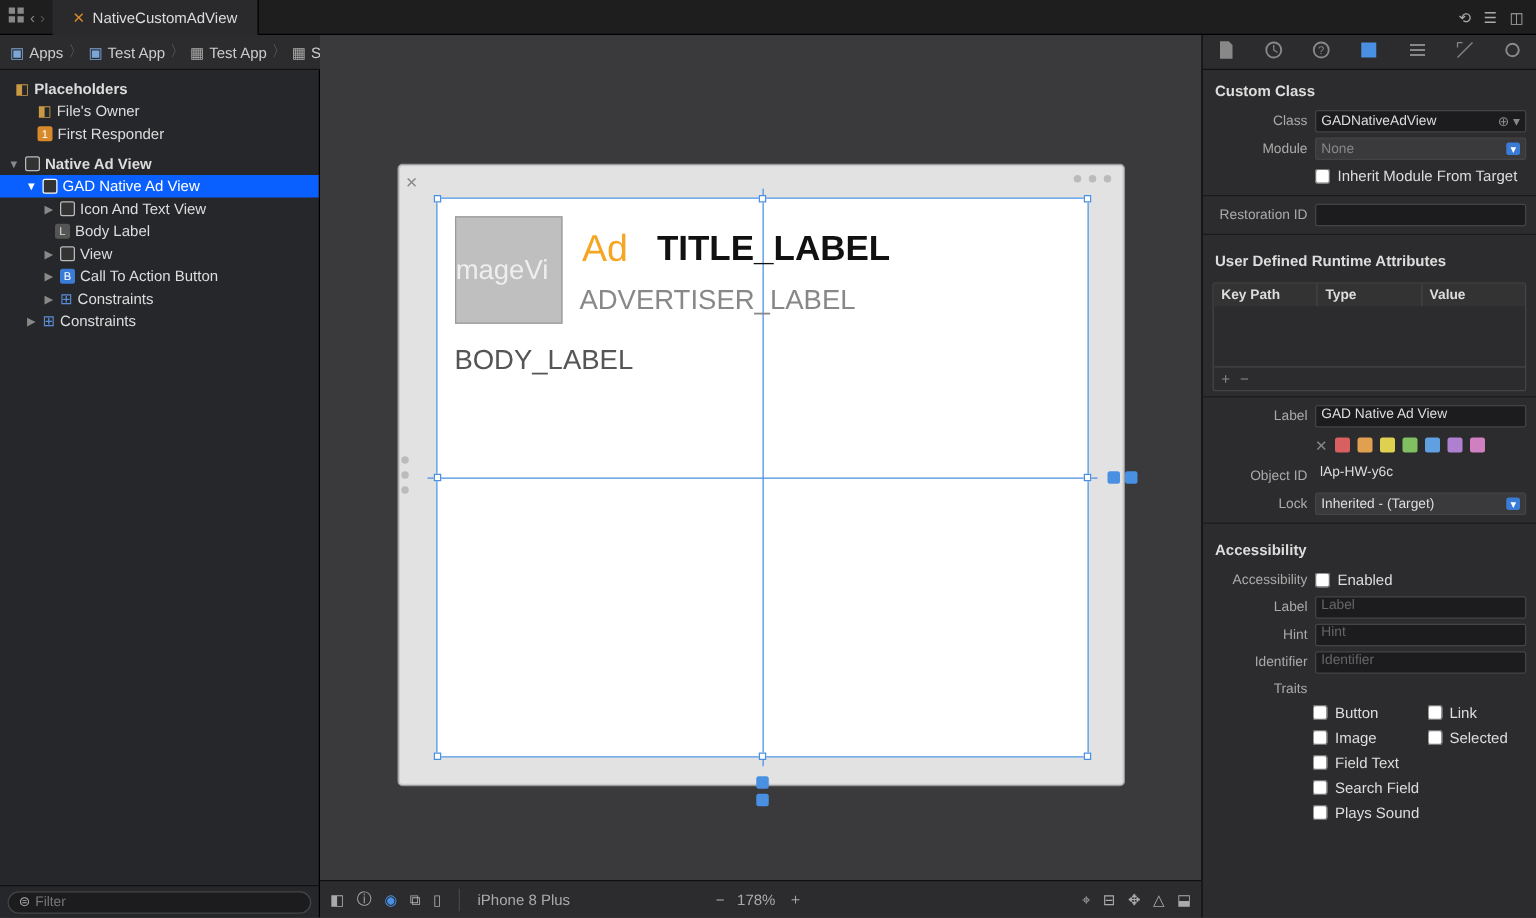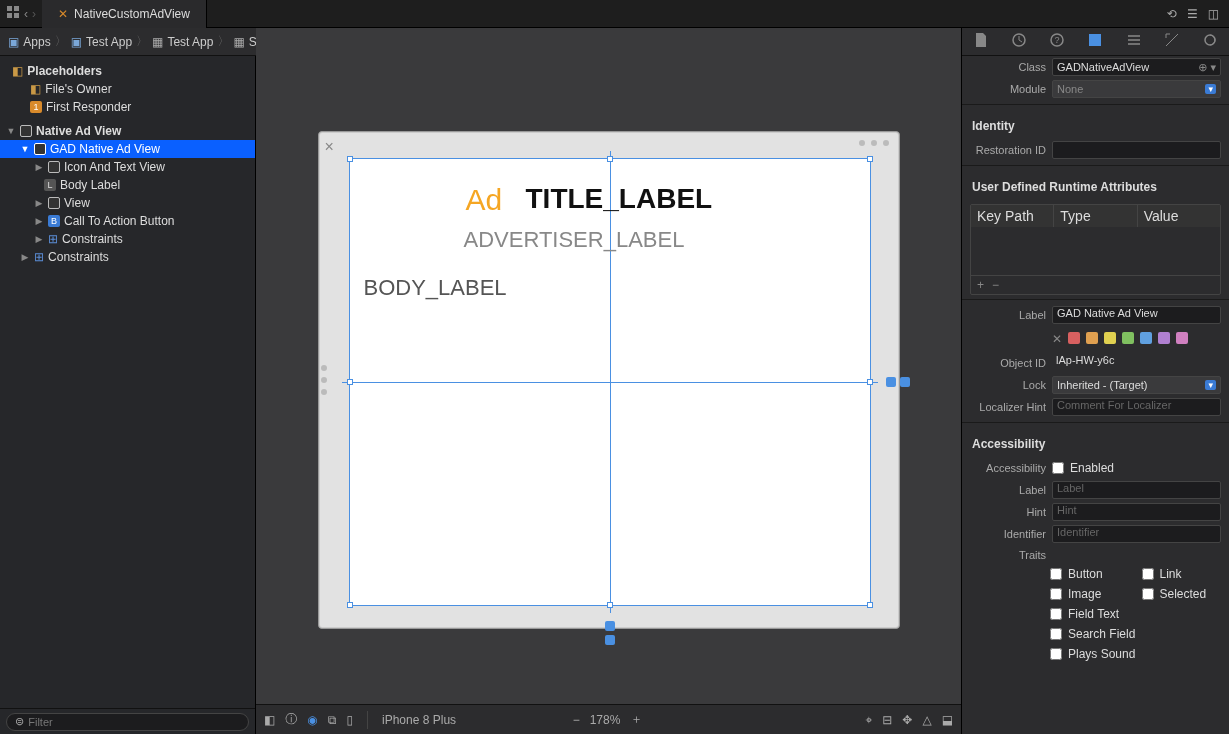--- a/index.html
+++ b/index.html
@@ -225,21 +225,21 @@
   border-radius:2px;
 }
 .field-input.select { display:flex; align-items:center; justify-content:space-between; background:#3a3a3c;}
 .field-input.readonly { background:transparent; border:none;}
 .chk { display:flex; align-items:center; gap:6px; padding:2px 0;}
 .chk input { width:12px; height:12px;}
 .attr-table {
   margin: 4px 8px; border:1px solid #444; border-radius:2px;
 }
 .attr-head { display:flex; background:#333;}
-.attr-head > div { flex:1; padding:3px 6px; border-right:1px solid #444; font-size:14px;}
+.attr-head > div { flex:1; padding:3px 6px; border-right:1px solid #444; font-size:11px;font-weight:bold;}
 .attr-head > div:last-child{border-right:none;}
 .attr-body { height:48px;}
 .attr-foot { display:flex; gap:8px; padding:2px 6px; border-top:1px solid #444; color:#888;}
 .swatches { display:flex; gap:6px; padding:4px 0;}
 .sw { width:12px; height:12px; border-radius:2px;}
 .hr { height:1px; background:#1a1a1a; margin:4px 0;}
 .traits-grid {
   display:grid; grid-template-columns: 1fr 1fr;
   gap: 2px 12px;
   padding: 2px 8px 8px 88px;
@@ -401,20 +401,23 @@
           <div class="handle" style="bottom:-3px;right:-3px"></div>
           <div class="handle" style="top:-3px;left:50%;margin-left:-3px"></div>
           <div class="handle" style="bottom:-3px;left:50%;margin-left:-3px"></div>
           <div class="handle" style="left:-3px;top:50%;margin-top:-3px"></div>
           <div class="handle" style="right:-3px;top:50%;margin-top:-3px"></div>
           <div class="pin-h" style="right:-26px"></div>
           <div class="pin-h" style="right:-40px"></div>
           <div class="pin-v" style="bottom:-26px"></div>
           <div class="pin-v" style="bottom:-40px"></div>
 
+          <div class="ad-icon">
+              <span>mageVi</span>
+            </div>
           <div class="ad-tag">Ad</div>
           <div class="ad-title">TITLE_LABEL</div>
           <div class="ad-adv">ADVERTISER_LABEL</div>
           <div class="ad-body">BODY_LABEL</div>
         </div>
       </div>
     </div>
     <div class="canvas-bottom">
       <div class="cb-group">
         <span>◧</span>
@@ -461,37 +464,44 @@
           </svg></span>
       <span><svg viewBox="0 0 16 16">
             <path d="M2 14L14 2M2 2h4M2 2v4" stroke="#888" fill="none"></path>
           </svg></span>
       <span><svg viewBox="0 0 16 16">
             <circle cx="8" cy="8" r="5" fill="none" stroke="#888" stroke-width="1.5"></circle>
             <path d="M8 3a5 5 0 010 10" stroke="#888" fill="none"></path>
           </svg></span>
     </div>
 
+    <div class="section-head">Custom Class</div>
     <div class="field-row">
       <div class="field-label">Class</div>
       <div class="field-input" style="display:flex;align-items:center;justify-content:space-between">
         <span>GADNativeAdView</span>
         <span style="color:#888">⊕ ▾</span>
       </div>
     </div>
     <div class="field-row">
       <div class="field-label">Module</div>
       <div class="field-input select">
         <span style="color:#888">None</span>
           <span style="background:#3a7bd5;color:#fff;padding:0 3px;border-radius:2px;font-size:9px">▾</span>
       </div>
     </div>
+    <div class="field-row">
+        <div class="field-label"></div>
+      <div class="chk">
+          <input type="checkbox" style="">
+          <span>Inherit Module From Target</span>
+        </div>
+    </div>
 
     <div class="hr"></div>
-    <div class="section-head">Identity</div>
     <div class="field-row">
       <div class="field-label">Restoration ID</div>
       <div class="field-input"></div>
     </div>
 
     <div class="hr"></div>
     <div class="section-head">User Defined Runtime Attributes</div>
     <div class="attr-table">
       <div class="attr-head">
         <div>Key Path</div>
@@ -527,24 +537,20 @@
       <div class="field-label">Object ID</div>
       <div class="field-input readonly"><span>lAp-HW-y6c</span></div>
     </div>
     <div class="field-row">
       <div class="field-label">Lock</div>
       <div class="field-input select">
           <span>Inherited - (Target)</span>
           <span style="background:#3a7bd5;color:#fff;padding:0 3px;border-radius:2px;font-size:9px">▾</span>
         </div>
     </div>
-    <div class="field-row">
-      <div class="field-label">Localizer Hint</div>
-      <div class="field-input"><span style="color:#666">Comment For Localizer</span></div>
-    </div>
 
     <div class="hr"></div>
     <div class="section-head">Accessibility</div>
     <div class="field-row">
       <div class="field-label">Accessibility</div>
       <div class="chk">
           <input type="checkbox" style="">
           <span>Enabled</span>
         </div>
     </div>

